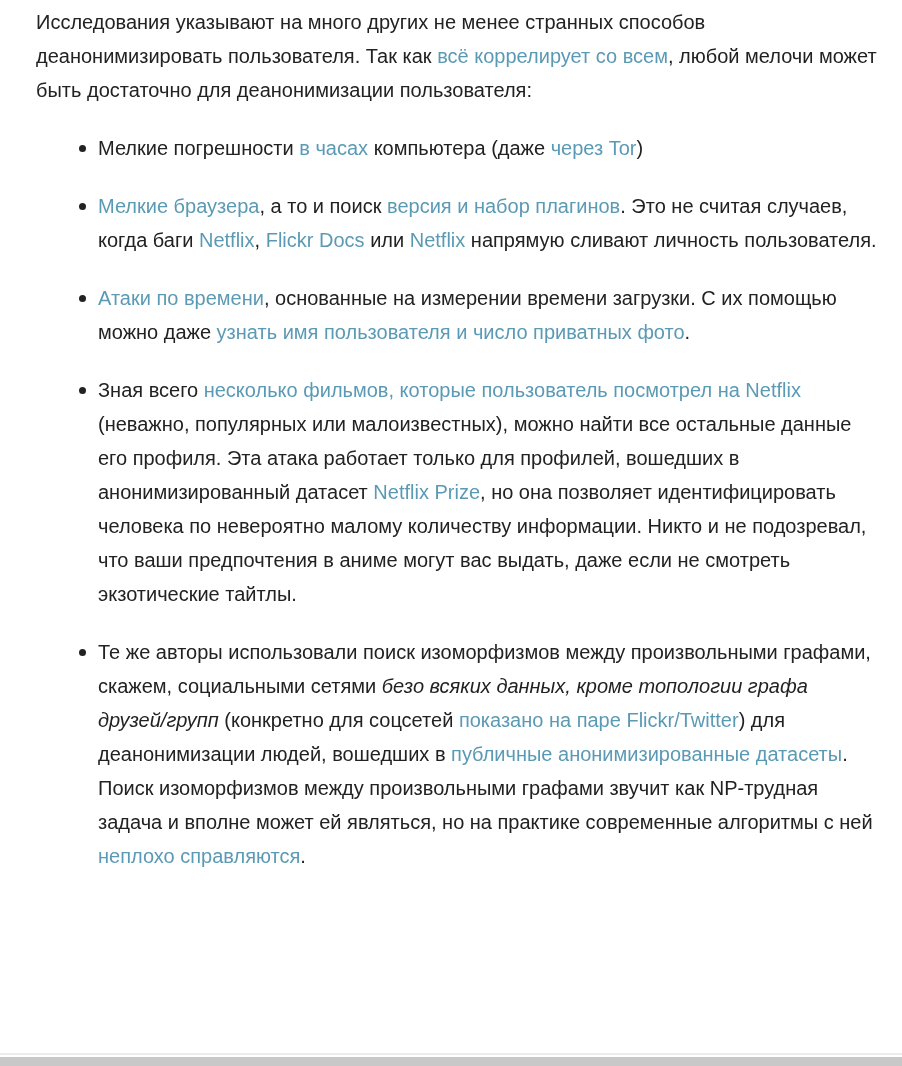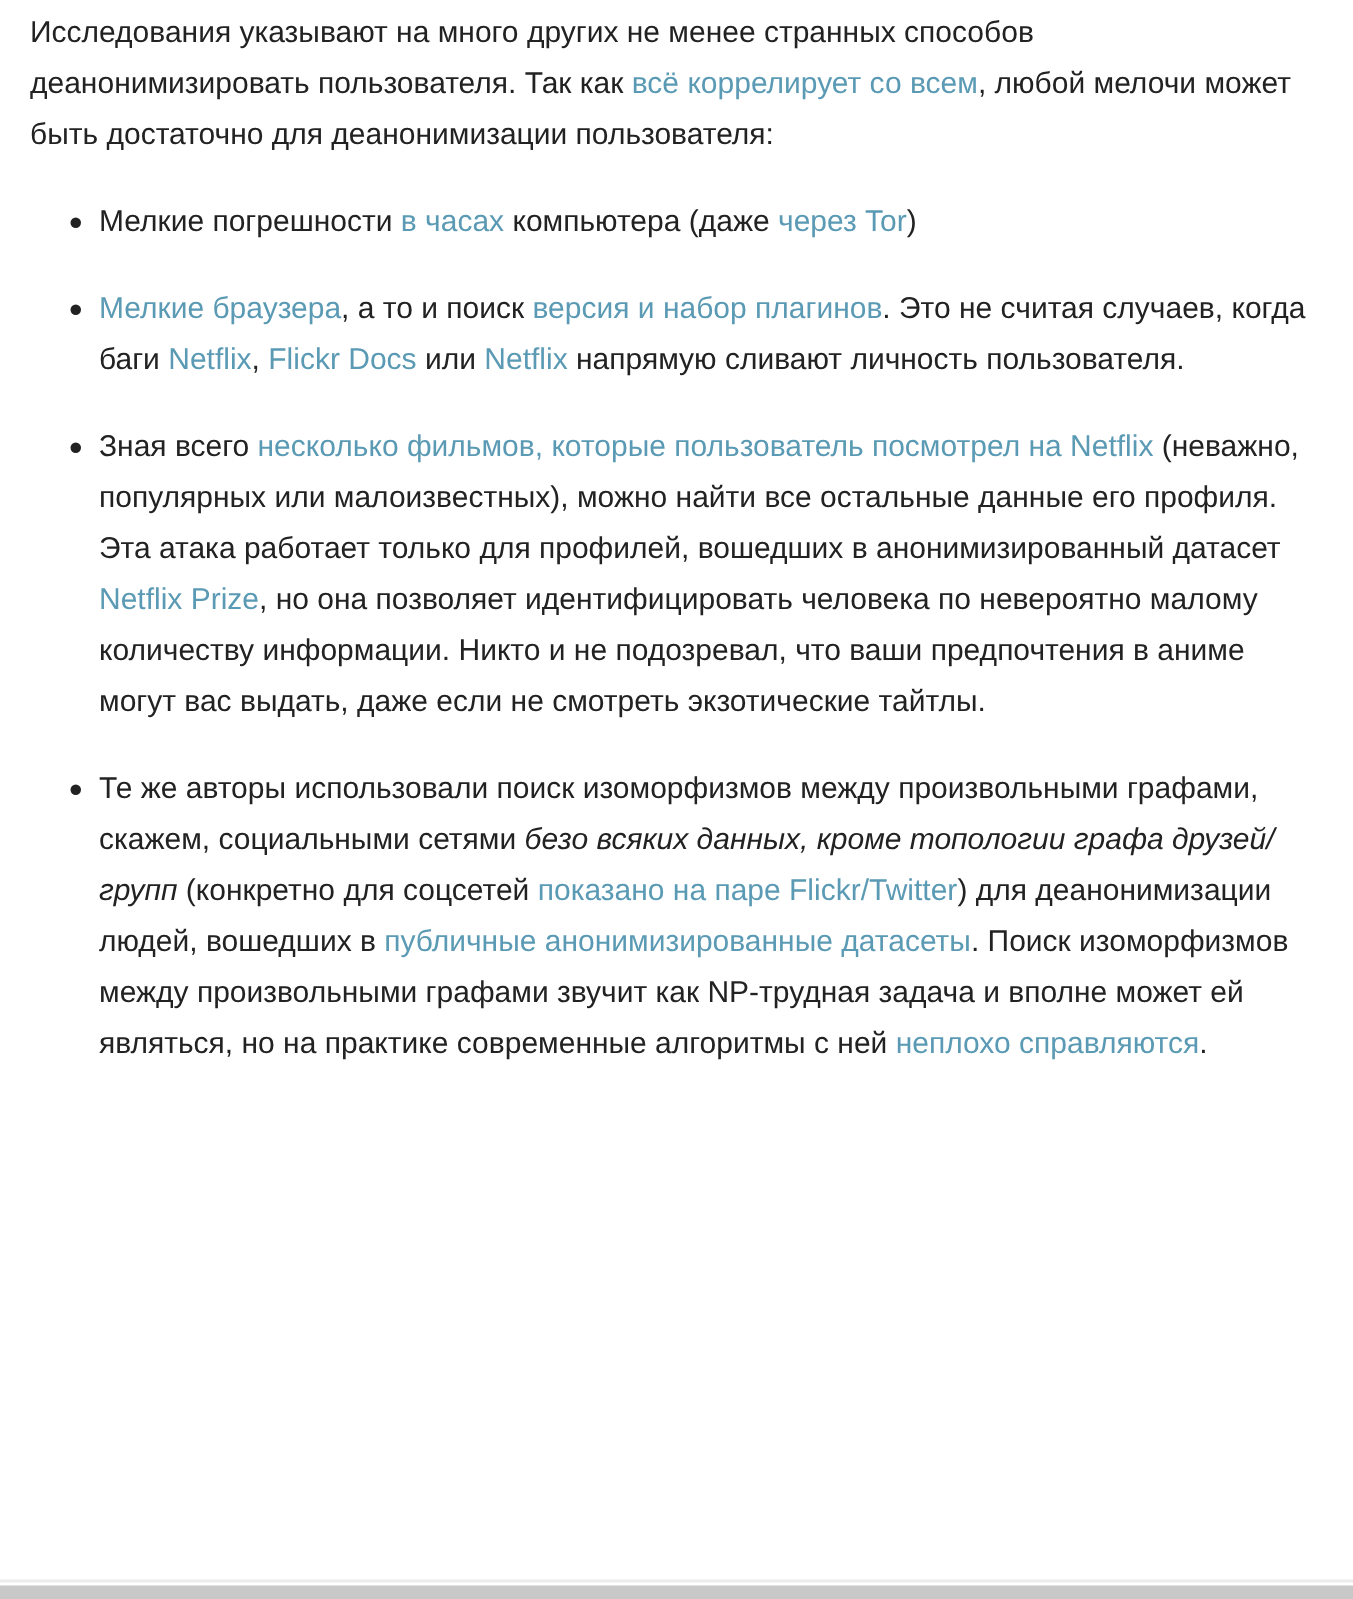--- a/index.html
+++ b/index.html
@@ -12,37 +12,37 @@
       height: 1066px;
       overflow: hidden;
       position: relative;
       font-family: "Liberation Sans", "DejaVu Sans", sans-serif;
       color: #222222;
       font-size: 20px;
       line-height: 34px;
     }
     .article {
       position: absolute;
-      left: 20px;
+      left: 36px;
       top: 5px;
       width: 860px;
     }
     .intro {
       margin: 0 0 24px 0;
     }
     a.lnk {
       color: #5b9ab4;
       text-decoration: none;
       cursor: pointer;
     }
     em.it {
       font-style: italic;
     }
     ul.points {
-      margin: 0;
+      margin: 16px;
       padding: 0 0 0 46px;
       list-style: none;
     }
     ul.points li {
       position: relative;
       margin: 0 0 24px 0;
     }
     ul.points li .bullet {
       position: absolute;
       left: -19px;
@@ -75,20 +75,21 @@
 <div class="article">
 
   <p class="intro"><span>Исследования указывают на много других не менее странных способов деанонимизировать пользователя. Так как </span><a class="lnk">всё коррелирует со всем</a><span>, любой мелочи может быть достаточно для деанонимизации пользователя:</span></p>
 
   <ul class="points">
 
     <li><span class="bullet"></span><span>Мелкие погрешности </span><a class="lnk">в часах</a><span> компьютера (даже </span><a class="lnk">через Tor</a><span>)</span></li>
 
     <li><span class="bullet"></span><a class="lnk">Мелкие браузера</a><span>, а то и поиск </span><a class="lnk">версия и набор плагинов</a><span>. Это не считая случаев, когда баги </span><a class="lnk">Netflix</a><span>, </span><a class="lnk">Flickr Docs</a><span> или </span><a class="lnk">Netflix</a><span> напрямую сливают личность пользователя.</span></li>
 
+    <li><span class="bullet"></span><a class="lnk">Атаки по времени</a><span>, основанные на измерении времени загрузки. С их помощью можно даже </span><a class="lnk">узнать имя пользователя и число приватных фото</a><span>.</span></li>
 
 
     <li><span class="bullet"></span><span>Зная всего </span><a class="lnk">несколько фильмов, которые пользователь посмотрел на Netflix</a><span> (неважно, популярных или малоизвестных), можно найти все остальные данные его профиля. Эта атака работает только для профилей, вошедших в анонимизированный датасет </span><a class="lnk">Netflix Prize</a><span>, но она позволяет идентифицировать человека по невероятно малому количеству информации. Никто и не подозревал, что ваши предпочтения в аниме могут вас выдать, даже если не смотреть экзотические тайтлы.</span></li>
 
     <li><span class="bullet"></span><span>Те же авторы использовали поиск изоморфизмов между произвольными графами, скажем, социальными сетями </span><em class="it">безо всяких данных, кроме топологии графа друзей/групп</em><span> (конкретно для соцсетей </span><a class="lnk">показано на паре Flickr/Twitter</a><span>) для деанонимизации людей, вошедших в </span><a class="lnk">публичные анонимизированные датасеты</a><span>. Поиск изоморфизмов между произвольными графами звучит как NP-трудная задача и вполне может ей являться, но на практике современные алгоритмы с ней </span><a class="lnk">неплохо справляются</a><span>.</span></li>
 
   </ul>
 </div>
 
 <div class="bottom-line"></div>

